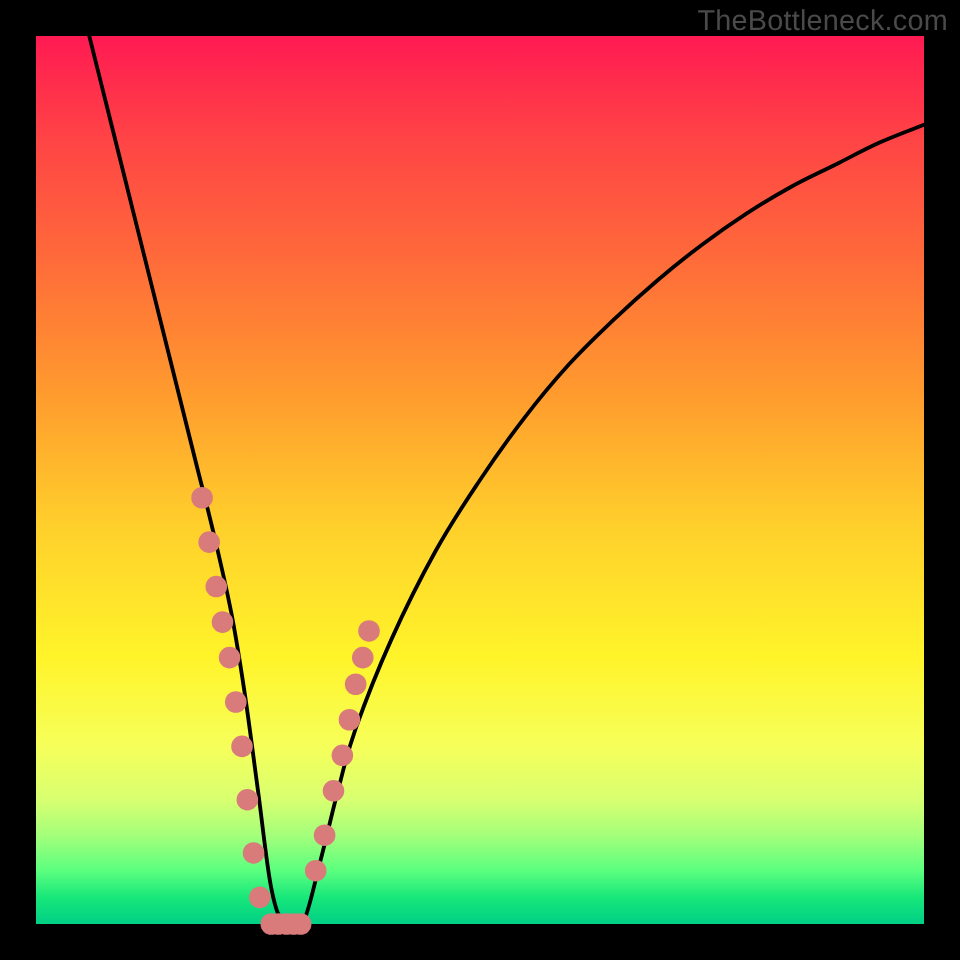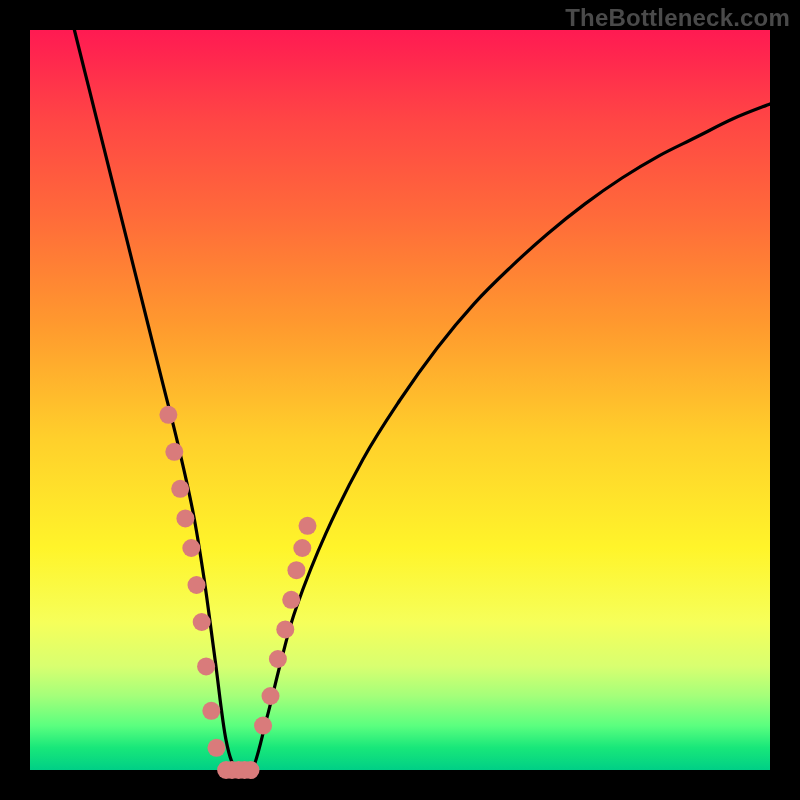--- a/index.html
+++ b/index.html
@@ -38,21 +38,21 @@
       #00cf86 100%
     );
   }
   .watermark {
     position: absolute;
     top: 4px;
     right: 10px;
     color: #4a4a4a;
     font-size: 24px;
     letter-spacing: 0.2px;
-    font-weight: 700;
+    font-weight: 400;
     user-select: none;
   }
   svg.curve {
     position: absolute;
     left: 0;
     top: 0;
     width: 740px;
     height: 740px;
     overflow: visible;
   }

